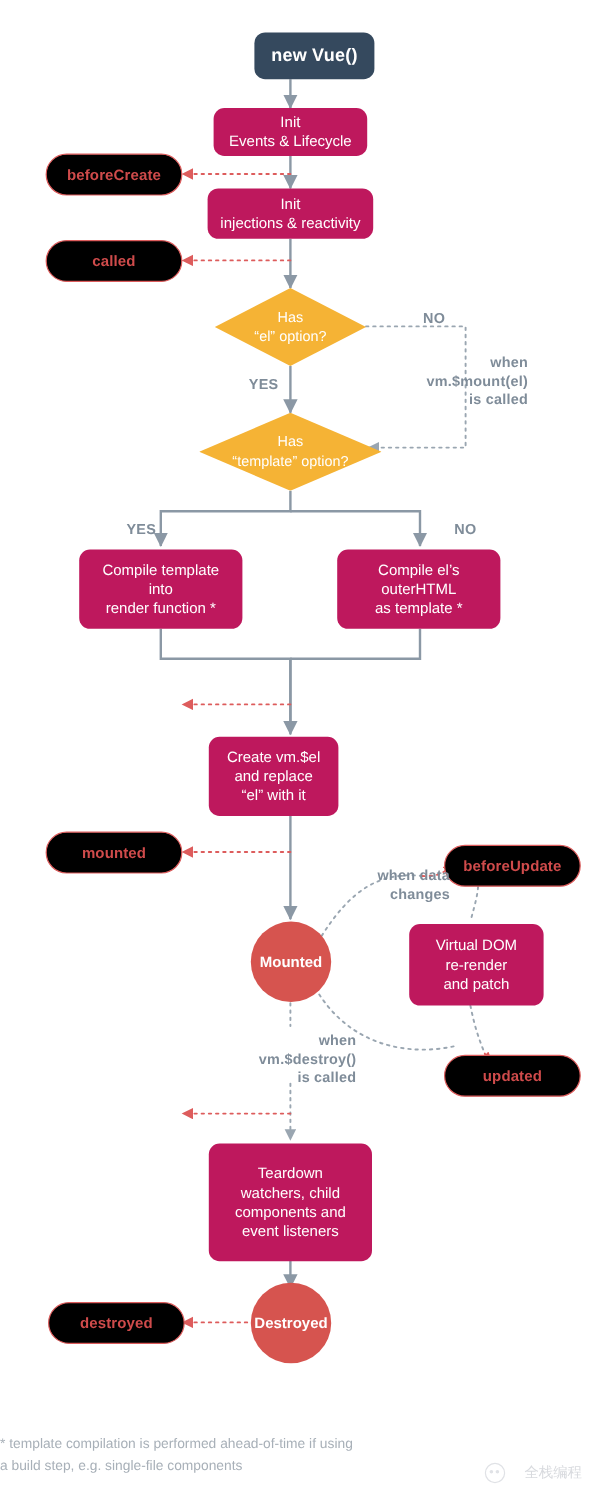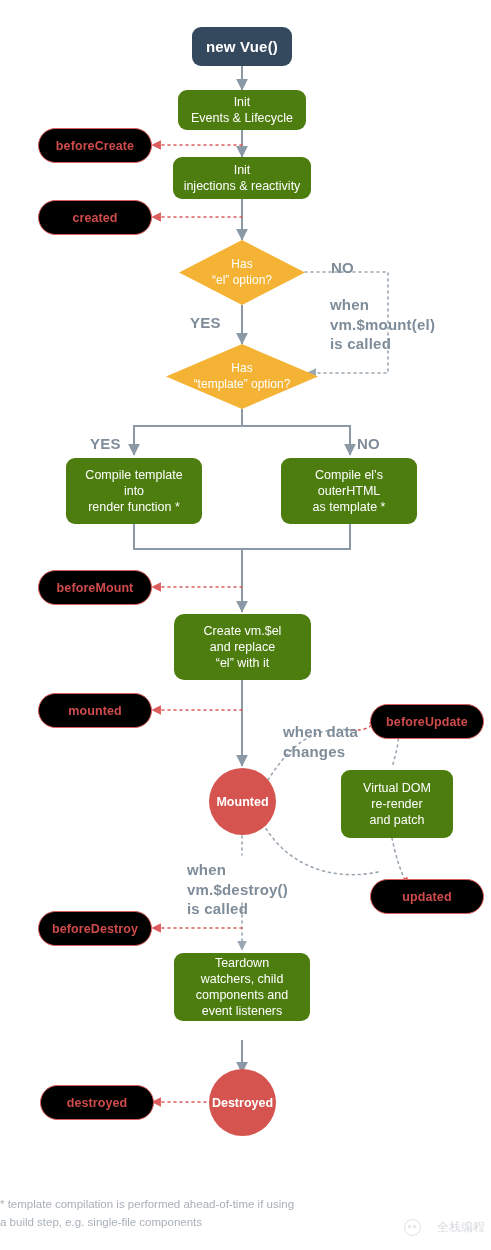--- a/index.html
+++ b/index.html
@@ -34,23 +34,24 @@
     text-align: center;
     line-height: 1.28;
   }
   .node-dark {
     background: #35495e;
     color: #ffffff;
     border-radius: 9px;
     font-size: 15px;
     font-weight: bold;
     letter-spacing: .2px;
+    margin-left: 20px;
   }
   .node-green {
-    background: #4d7c0f;
+    background: #be185d;
     color: #ffffff;
     border-radius: 9px;
     font-size: 12.5px;
     font-weight: normal;
     padding: 4px 6px;
   }
   .node-circle {
     background: #d9534f;
     background: #d6544f;
     color: #ffffff;
@@ -90,24 +91,24 @@
     justify-content: center;
     text-align: center;
     color: #ffffff;
     font-size: 12px;
     line-height: 1.3;
     z-index: 2;
   }
   .edge-label {
     position: absolute;
     color: #7f8c99;
-    font-size: 15px;
+    font-size: 12px;
     font-weight: bold;
     line-height: 1.3;
-    text-align: left;
+    text-align: right;
     letter-spacing: .2px;
   }
   .footnote {
     position: absolute;
     width: 100%;
     text-align: left;
     color: #a8b0b8;
     font-size: 11.5px;
     line-height: 1.55;
   }
@@ -206,21 +207,21 @@
 
   <div class="hook node" style="left:38px; top:128px; width:114px; height:35px;">
     <span>beforeCreate</span>
   </div>
 
   <div class="node node-green" style="left:173px; top:157px; width:138px; height:42px;">
     <span>Init<br>injections &amp; reactivity</span>
   </div>
 
   <div class="hook node" style="left:38px; top:200px; width:114px; height:35px;">
-    <span>created</span>
+    <span>called</span>
   </div>
 
   <div class="diamond-wrap" style="left:179px; top:240px; width:126px; height:65px;">
     <div class="diamond-shape"></div>
     <div class="diamond-label">Has<br>“el” option?</div>
   </div>
 
   <div class="edge-label" style="left:331px; top:258px; width:40px;">
     <span>NO</span>
   </div>
@@ -247,25 +248,22 @@
   </div>
 
   <div class="node node-green" style="left:66px; top:458px; width:136px; height:66px;">
     <span>Compile template<br>into<br>render function *</span>
   </div>
 
   <div class="node node-green" style="left:281px; top:458px; width:136px; height:66px;">
     <span>Compile el’s<br>outerHTML<br>as template *</span>
   </div>
 
-  <div class="hook node" style="left:38px; top:570px; width:114px; height:35px;">
-    <span>beforeMount</span>
-  </div>
-
-  <div class="node node-green" style="left:174px; top:614px; width:137px; height:66px;border-radius:10px;">
+
+  <div class="node node-green" style="left:174px; top:614px; width:108px; height:66px;">
     <span>Create vm.$el<br>and replace<br>“el” with it</span>
   </div>
 
   <div class="hook node" style="left:38px; top:693px; width:114px; height:35px;">
     <span>mounted</span>
   </div>
 
   <div class="hook node" style="left:370px; top:676px; width:114px; height:35px;margin-top:28px;">
     <span>beforeUpdate</span>
   </div>
@@ -283,25 +281,22 @@
   </div>
 
   <div class="edge-label" style="left:187px; top:860px; width:110px;">
     <span>when<br>vm.$destroy()<br>is called</span>
   </div>
 
   <div class="hook node" style="left:370px; top:879px; width:114px; height:35px;">
     <span>updated</span>
   </div>
 
-  <div class="hook node" style="left:38px; top:911px; width:114px; height:35px;">
-    <span>beforeDestroy</span>
-  </div>
-
-  <div class="node node-green" style="left:174px; top:953px; width:136px; height:68px;text-align:center;">
+
+  <div class="node node-green" style="left:174px; top:953px; width:136px; height:98px;text-align:center;">
     <span>Teardown<br>watchers, child<br>components and<br>event listeners</span>
   </div>
 
   <div class="node node-circle" style="left:209px; top:1069px; width:67px; height:67px;">
     <span>Destroyed</span>
   </div>
 
   <div class="hook node" style="left:40px; top:1085px; width:114px; height:35px;">
     <span>destroyed</span>
   </div>

